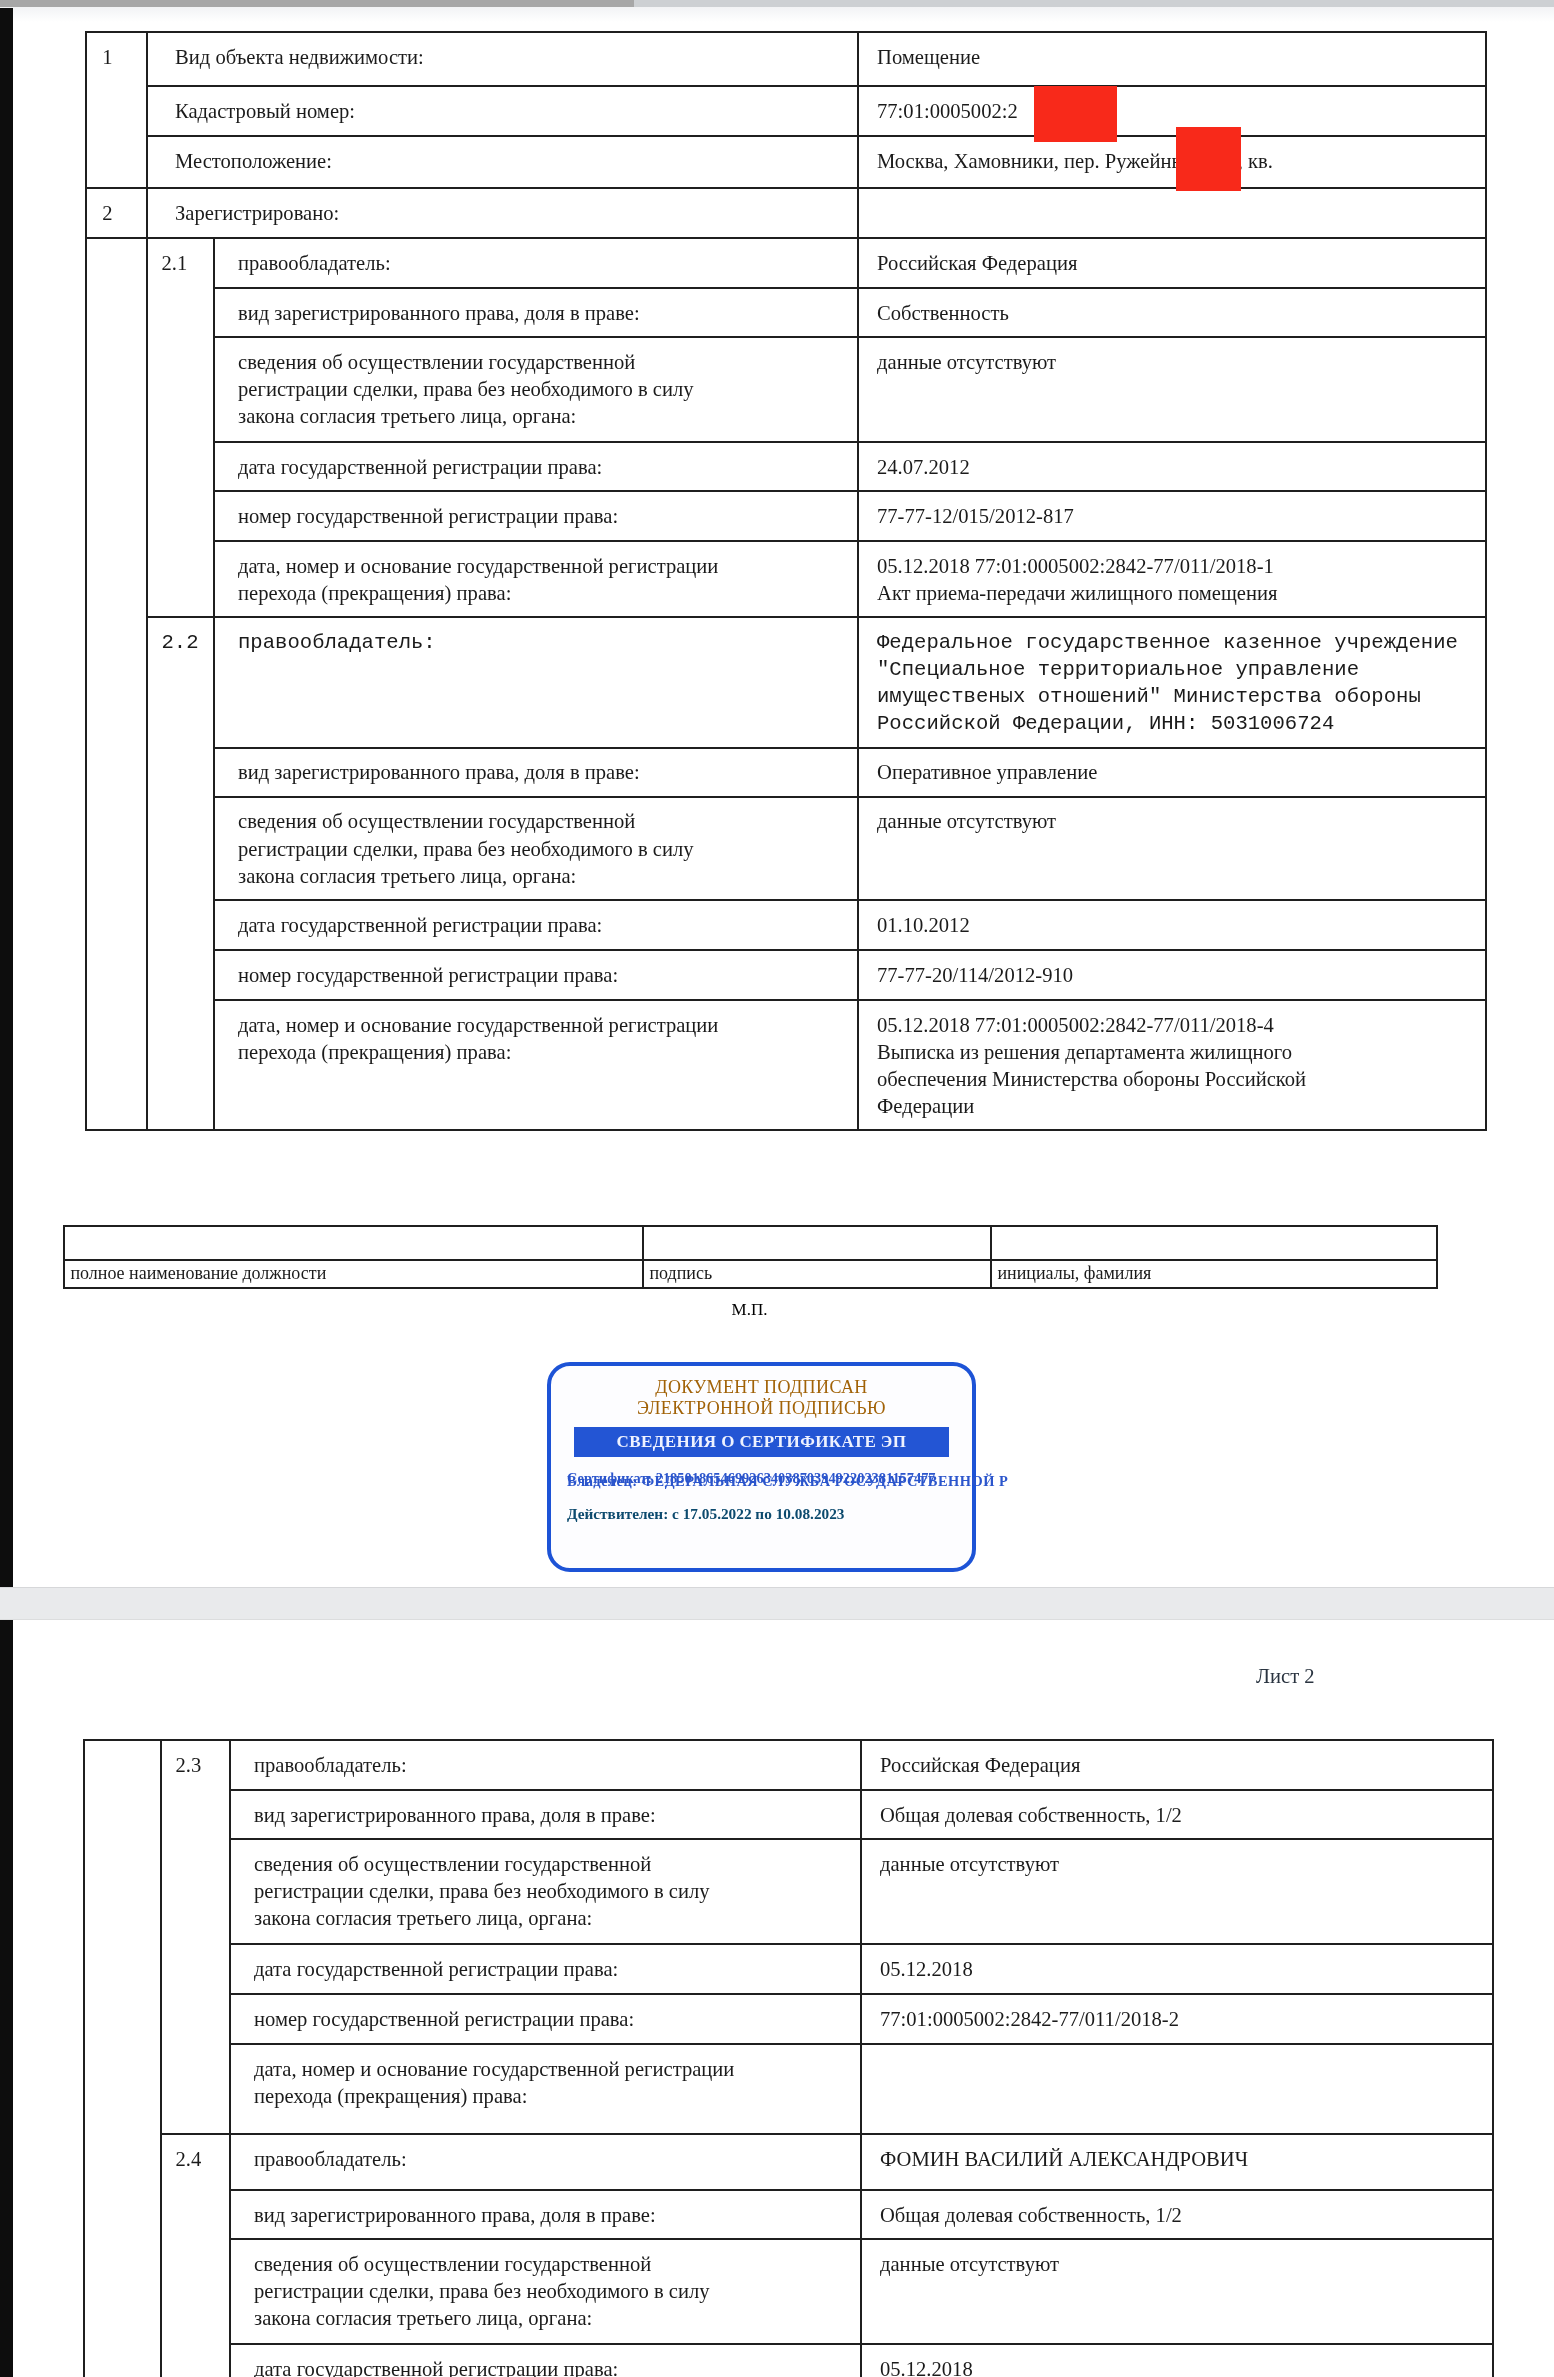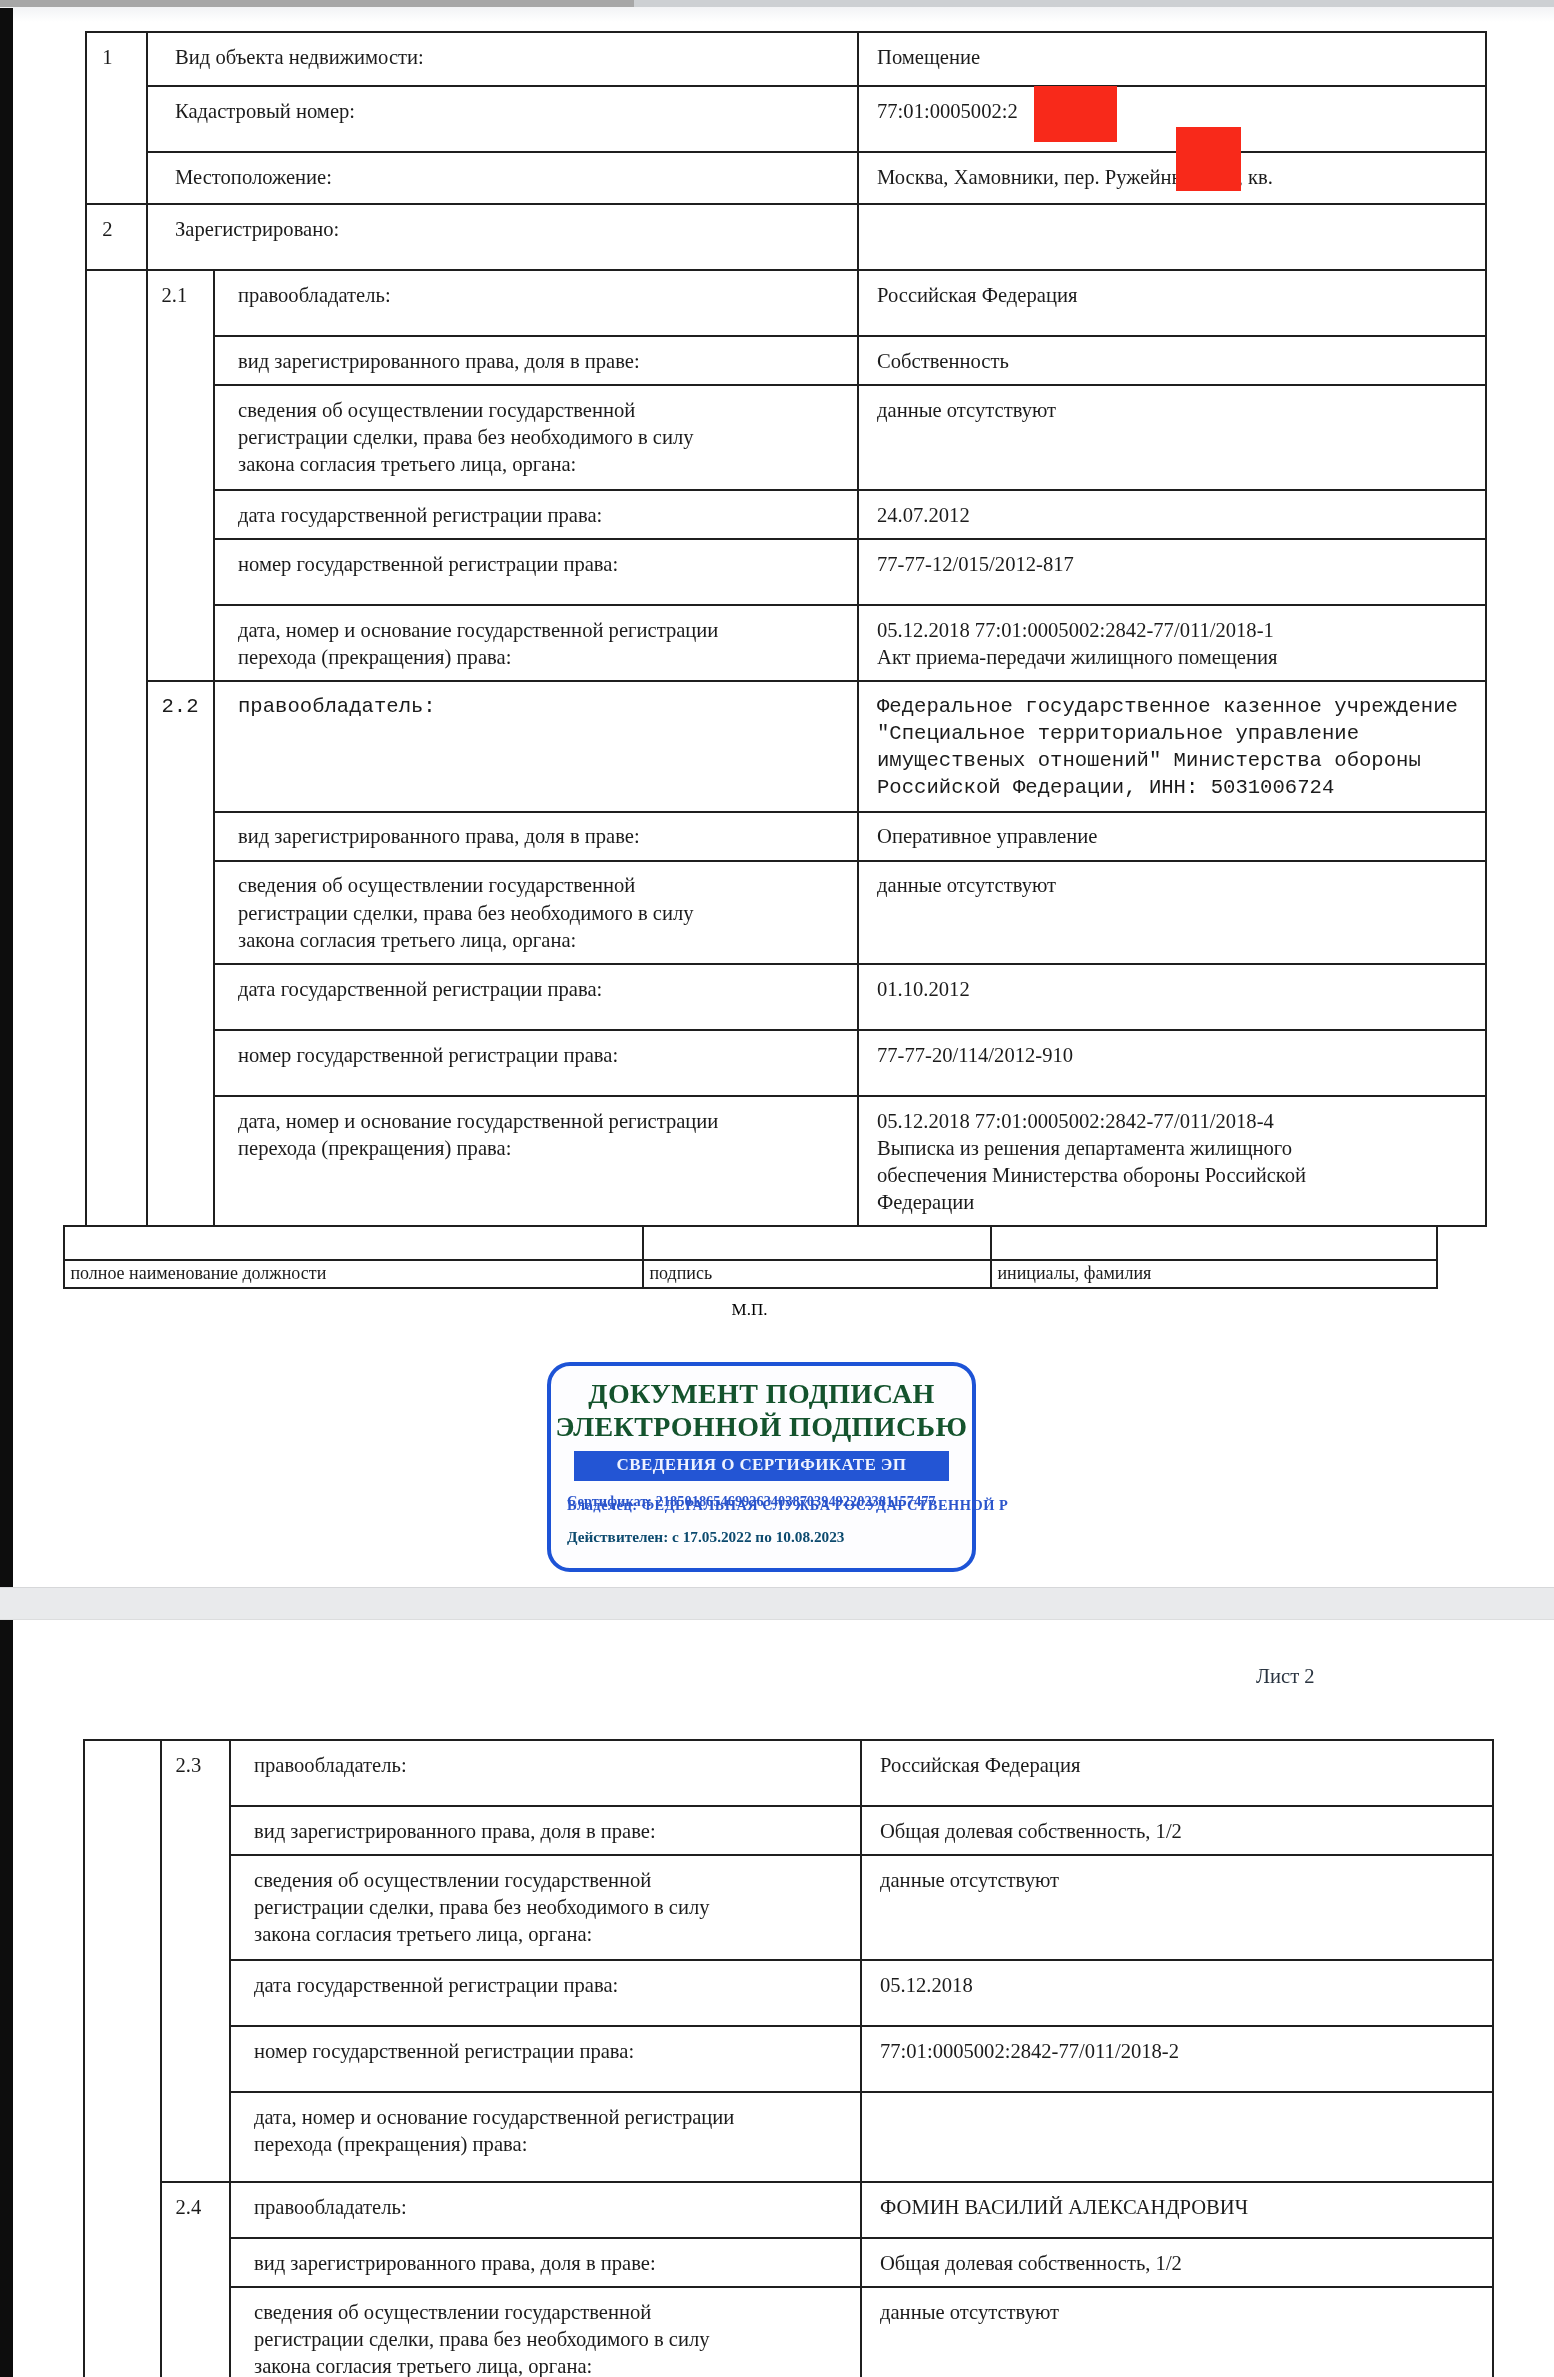--- a/index.html
+++ b/index.html
@@ -28,41 +28,41 @@
     font-size:20.6px;line-height:1.32;white-space:pre-line;
     overflow:hidden;
   }
   td.outer{padding:0;}
   td.num{padding:10.8px 3.6px 0 15.3px;}
   td.num2{padding:10.8px 3.6px 0 13.5px;}
   td.lbl{padding:10.8px 12.6px 9px 23px;}
   td.lbl-top{padding:10.8px 12.6px 9px 27px;}
   td.val{padding:10.8px 14.4px 9px 18px;}
   tr.h38{height:34px;} tr.h36{height:24px;}
-  tr.h55{height:49px;} tr.h57{height:66px;} tr.h58{height:52px;} tr.h60{height:54px;}
+  tr.h55{height:49px;} tr.h57{height:50px;} tr.h58{height:52px;} tr.h60{height:54px;}
   tr.h62{height:56px;} tr.h75{height:67px;} tr.h85{height:76px;} tr.h100{height:90px;}
   tr.h115{height:103px;} tr.h117{height:105px;} tr.h135{height:121px;} tr.h145{height:130px;font-family:Liberation Mono, monospace;}
   
   table.sig{border-collapse:collapse;position:absolute;table-layout:fixed;}
   table.sig td{border:2.7px solid #1f1f1f;vertical-align:bottom;
     font-size:18px;padding:1.8px 5.4px 3.6px 5.4px;overflow:hidden;}
   .seal-mark{position:absolute;left:63px;top:1300px;width:1373px;text-align:center;
     font-size:17px;color:#000000;}
   
   .sheet-label{position:absolute;left:1256px;top:1665px;width:162px;text-align:left;
     font-size:20.6px;color:#2a3440;}
   
   .redact{position:absolute;background:#f8291a;}
   .redact.r1{left:1034px;top:86px;width:83px;height:56px;}
   .redact.r2{left:1176px;top:127px;width:65px;height:64px;}
   
   .stamp{position:absolute;left:547px;top:1362px;width:429px;height:210px;
     border:4.5px solid #1d53d6;border-radius:23px;background:#fdfdff;box-sizing:border-box;}
-  .stamp-title{margin-top:10.8px;text-align:center;font-weight:bold;font-size:28px;
-    line-height:1.18;color:#14532d;letter-spacing:0.4px;}
+  .stamp-title{margin-top:10.8px;text-align:center;font-weight:normal;font-size:18px;
+    line-height:1.18;color:#a16207;letter-spacing:0.4px;}
   .stamp-bar{margin:8px 23px 0 23px;background:#2355d4;color:#eef2ff;text-align:center;
     font-weight:bold;font-size:17px;padding:4.5px 0 5.4px 0;letter-spacing:0.4px;}
   .stamp-certs{margin:12.6px 14.4px 0 16px;}
   .cert-line{font-size:14.4px;font-weight:bold;color:#2b55cc;white-space:nowrap;}
   .cert-line.owner{margin-top:-13.5px;letter-spacing:0.5px;}
   .stamp-valid{margin:14.4px 14.4px 0 16px;font-size:15.3px;font-weight:bold;color:#0c4a6e;}
 </style>
 </head>
 <body>
 

